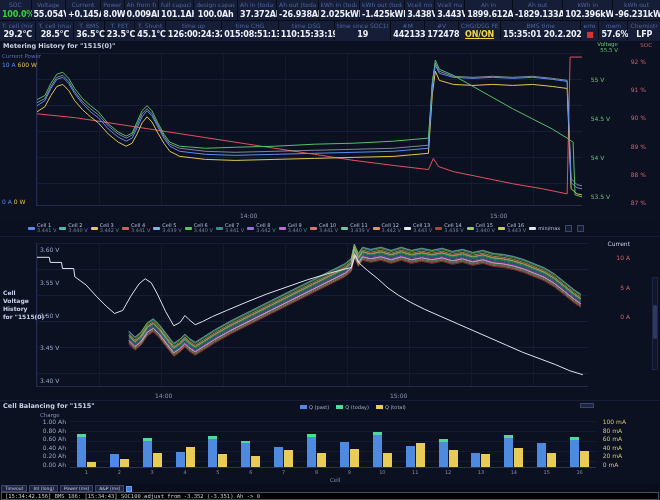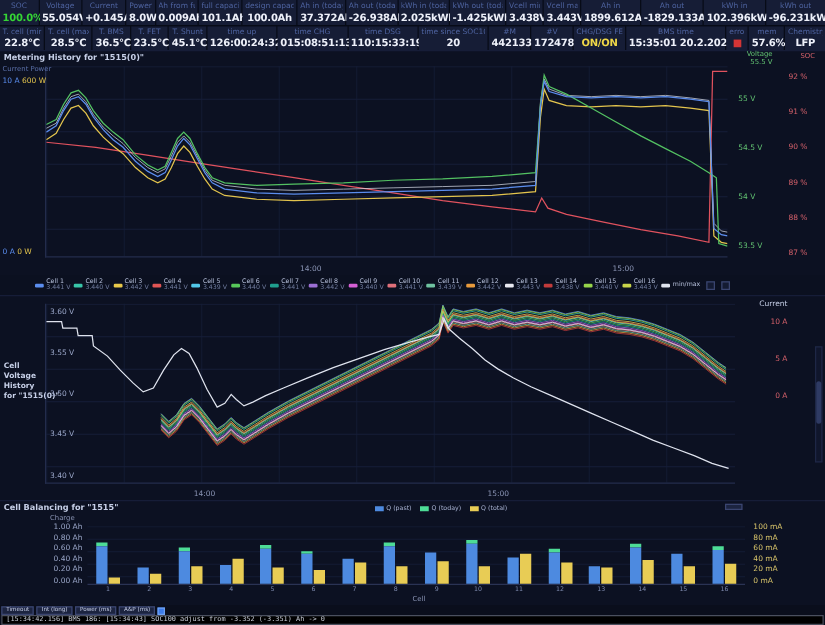--- a/index.html
+++ b/index.html
@@ -160,21 +160,21 @@
         <div class="stat-value">102.396kWh</div>
       </div>
       <div class="stat">
         <div class="stat-label">kWh out</div>
         <div class="stat-value">-96.231kWh</div>
       </div>
     </div>
   <div class="stat-row" id="stat-row-2">
       <div class="stat">
         <div class="stat-label">T. cell (min)</div>
-        <div class="stat-value">22.8°C</div>
+        <div class="stat-value">29.2°C</div>
       </div>
       <div class="stat">
         <div class="stat-label">T. cell (max)</div>
         <div class="stat-value">28.5°C</div>
       </div>
       <div class="stat">
         <div class="stat-label">T. BMS</div>
         <div class="stat-value">36.5°C</div>
       </div>
       <div class="stat">
@@ -192,33 +192,33 @@
       <div class="stat">
         <div class="stat-label">time CHG</div>
         <div class="stat-value">015:08:51:13</div>
       </div>
       <div class="stat">
         <div class="stat-label">time DSG</div>
         <div class="stat-value">110:15:33:19</div>
       </div>
       <div class="stat">
         <div class="stat-label">time since SOC100</div>
-        <div class="stat-value">20</div>
+        <div class="stat-value">19</div>
       </div>
       <div class="stat">
         <div class="stat-label">#M</div>
         <div class="stat-value">442133</div>
       </div>
       <div class="stat">
         <div class="stat-label">#V</div>
         <div class="stat-value">172478</div>
       </div>
       <div class="stat">
         <div class="stat-label">CHG/DSG FET</div>
-        <div class="stat-value" style="color: rgb(240, 216, 72);">ON/ON</div>
+        <div class="stat-value" style="color: rgb(240, 216, 72); text-decoration: underline;">ON/ON</div>
       </div>
       <div class="stat">
         <div class="stat-label">BMS time</div>
         <div class="stat-value">15:35:01 20.2.2026</div>
       </div>
       <div class="stat">
         <div class="stat-label">error</div>
         <div class="stat-value" style="color: rgb(212, 53, 53);">■</div>
       </div>
       <div class="stat">

